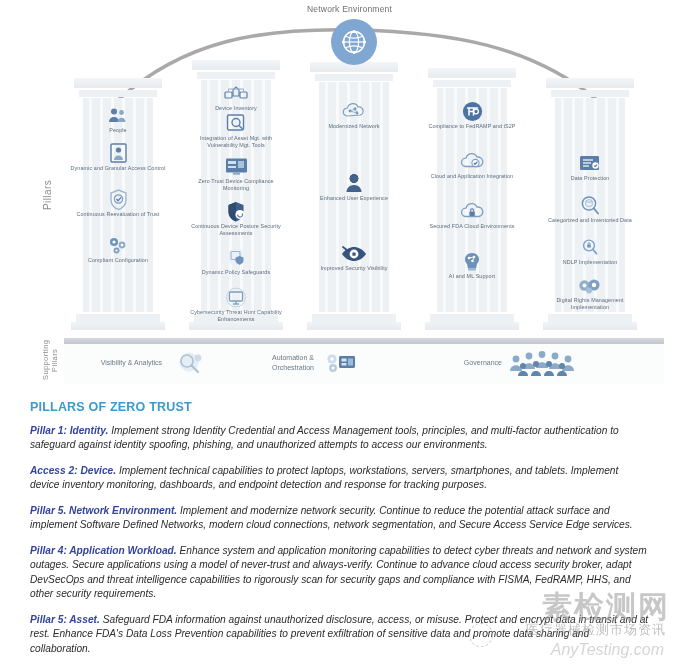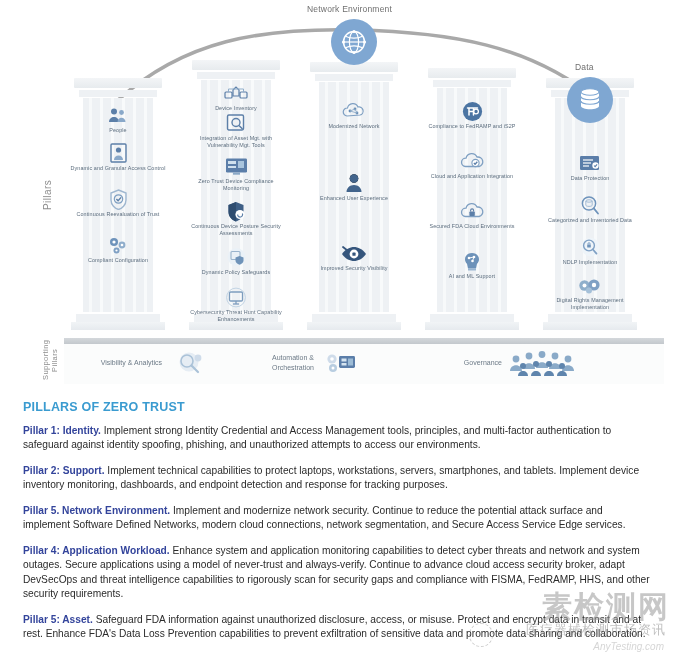--- a/index.html
+++ b/index.html
@@ -131,36 +131,37 @@
       rgba(238,241,244,.75) 26px,rgba(238,241,244,.75) 36px,
       rgba(250,251,252,.75) 36px,rgba(250,251,252,.75) 40px,
       rgba(238,241,244,.75) 40px,rgba(238,241,244,.75) 50px,
       rgba(250,251,252,.75) 50px,rgba(250,251,252,.75) 54px,
       rgba(238,241,244,.75) 54px,rgba(238,241,244,.75) 70px);
   }
 
   
   #textblock{
     position:absolute;left:0;top:388px;width:680px;
-    padding:12px 30px 0 23px;
+    padding:12px 30px 0 30px;
     box-sizing:border-box;
   }
   #doc-heading{
     color:#3a9bd0;
     font-size:12.5px;
     font-weight:bold;
     letter-spacing:.2px;
     margin:0 0 10px 0;
   }
   .para{
     font-size:10.2px;
     line-height:1.42;
     color:#2b2b2b;
     margin:0 0 11px 0;
     text-align:left;
+    font-style:italic;
   }
   .para .lead{
     color:#33449b;
     font-weight:bold;
   }
 
   
   #watermark{
     position:absolute;right:6px;bottom:4px;
     width:215px;height:78px;
@@ -173,21 +174,21 @@
     letter-spacing:2px;white-space:nowrap;
     font-family:"DejaVu Sans",sans-serif;
   }
   #wm-sub{
     position:absolute;right:8px;top:34px;
     font-size:13px;color:#8b8b8b;letter-spacing:1px;white-space:nowrap;
     font-family:"DejaVu Sans",sans-serif;
   }
   #wm-url{
     position:absolute;right:10px;top:54px;
-    font-size:10px;color:#b4b4b4;font-style:italic;white-space:nowrap;
+    font-size:16px;color:#b4b4b4;font-style:italic;white-space:nowrap;
   }
   #wm-ring{
     position:absolute;left:10px;top:36px;width:22px;height:22px;
     border:1.5px dashed #a8a8a8;border-radius:50%;
   }
 </style>
 </head>
 <body>
 
 <div id="diagram">
@@ -513,34 +514,20 @@
             <circle cx="6.5" cy="8.5" r="2" fill="#fff"></circle>
           <circle cx="16" cy="8" r="5.6" fill="#7fa0c4"></circle>
             <circle cx="16" cy="8" r="2.2" fill="#fff"></circle>
           <circle cx="11" cy="13.5" r="3" fill="#a5c0d8"></circle>
         </svg>
       </div>
       <div class="lbl">Digital Rights Management Implementation</div>
     </div>
   </div>
 
-  <div class="node" style="left:567px;top:77px">
-    <div class="title" style="left:8px;top:-15px">Data</div>
-    <div class="circle">
-      <svg width="24" height="26" viewBox="0 0 24 26">
-        <ellipse cx="12" cy="5" rx="9" ry="3.2" fill="#fff"></ellipse>
-        <path d="M3 5v14c0 1.8 4 3.2 9 3.2s9-1.4 9-3.2V5" fill="#fff"></path>
-        <g stroke="#7fa7d2" stroke-width="1.1" fill="none">
-          <path d="M3 9.5c0 1.8 4 3.2 9 3.2s9-1.4 9-3.2"></path>
-          <path d="M3 14c0 1.8 4 3.2 9 3.2s9-1.4 9-3.2"></path>
-          <ellipse cx="12" cy="5" rx="9" ry="3.2"></ellipse>
-        </g>
-      </svg>
-    </div>
-  </div>
 
   <div id="support-base"></div>
   <div id="support-band"></div>
 
   <div class="support-item" style="left:100px">
     <div class="s-lbl">Visibility &amp; Analytics</div>
     <div class="s-ico">
       <svg width="34" height="26" viewBox="0 0 34 26">
         <circle cx="15" cy="12" r="9.5" fill="#e6edf4"></circle>
         <circle cx="13" cy="11" r="6" fill="none" stroke="#aac2d8" stroke-width="1.6"></circle>
@@ -599,21 +586,21 @@
 </div>
 
 <div id="textblock">
   <div id="doc-heading">PILLARS OF ZERO TRUST</div>
 
   <p class="para">
     <span class="lead">Pillar 1: Identity.</span><span> Implement strong Identity Credential and Access Management tools, principles, and multi-factor authentication to safeguard against identity spoofing, phishing, and unauthorized attempts to access our environments.</span>
   </p>
 
   <p class="para">
-    <span class="lead">Pillar 2: Support.</span><span> Implement technical capabilities to protect laptops, workstations, servers, smartphones, and tablets. Implement device inventory monitoring, dashboards, and endpoint detection and response for tracking purposes.</span>
+    <span class="lead">Access 2: Device.</span><span> Implement technical capabilities to protect laptops, workstations, servers, smartphones, and tablets. Implement device inventory monitoring, dashboards, and endpoint detection and response for tracking purposes.</span>
   </p>
 
   <p class="para">
     <span class="lead">Pillar 5. Network Environment.</span><span> Implement and modernize network security. Continue to reduce the potential attack surface and implement Software Defined Networks, modern cloud connections, network segmentation, and Secure Access Service Edge services.</span>
   </p>
 
   <p class="para">
     <span class="lead">Pillar 4: Application Workload.</span><span> Enhance system and application monitoring capabilities to detect cyber threats and network and system outages. Secure applications using a model of never-trust and always-verify. Continue to advance cloud access security broker, adapt DevSecOps and threat intelligence capabilities to rigorously scan for security gaps and compliance with FISMA, FedRAMP, HHS, and other security requirements.</span>
   </p>
 

